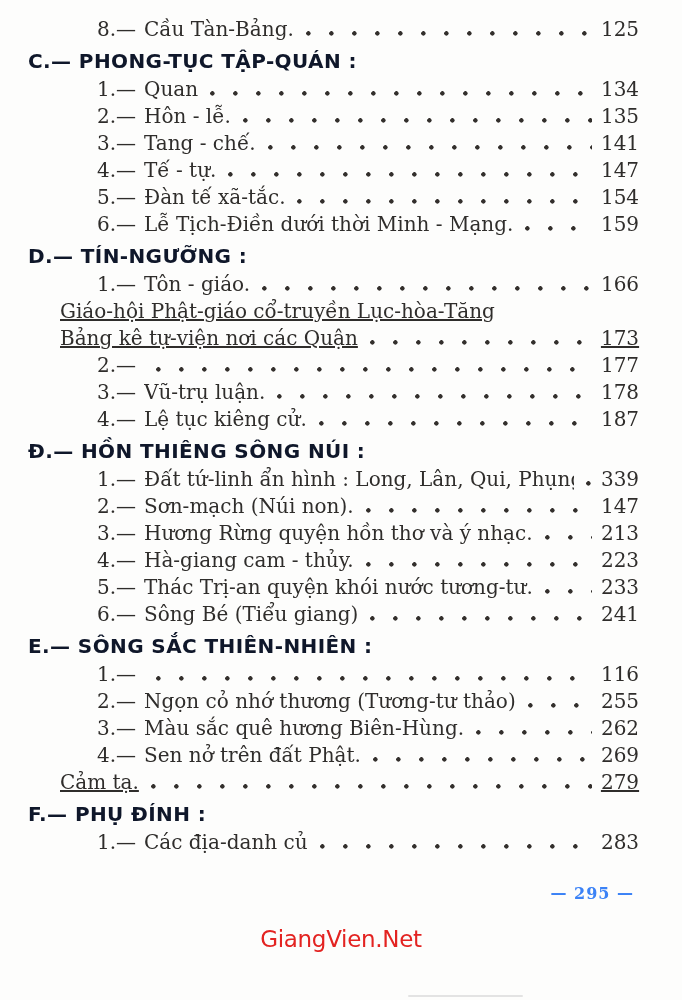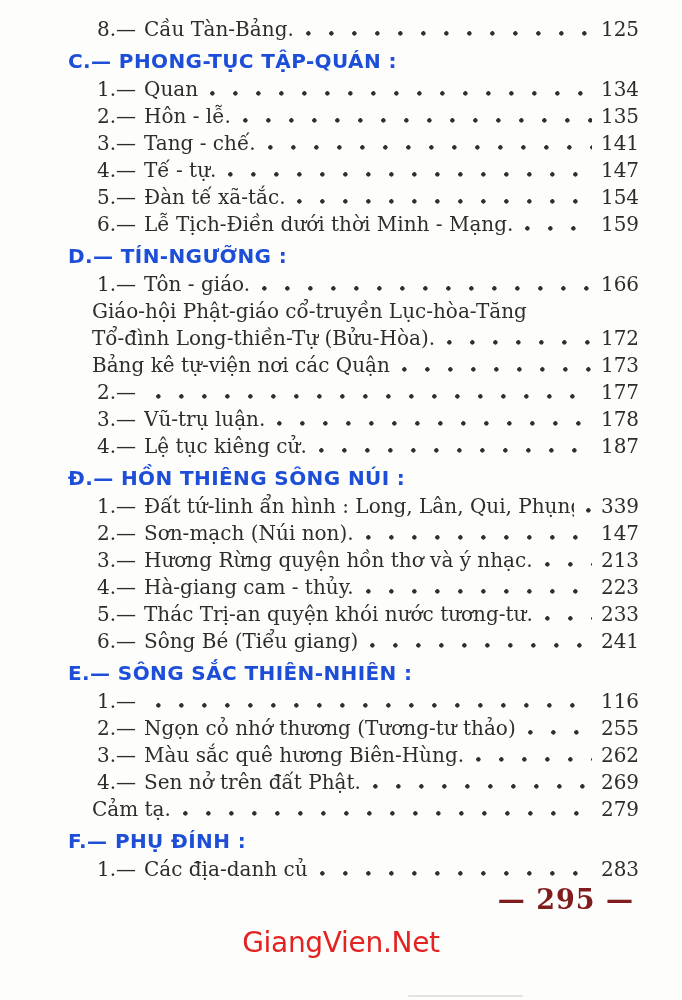--- a/index.html
+++ b/index.html
@@ -13,49 +13,49 @@
     background:#fdfdfc; color:#2f2d2b;
   }
   .toc { position:absolute; top:16px; left:0; right:0; }
 
   .row-item {
     display:flex; align-items:baseline;
     padding-left:97px; padding-right:40px;
     height:27px; line-height:27px;
     font-size:20px; white-space:nowrap;
   }
-  .row-sub { padding-left:92px; }
+  .row-sub { padding-left:60px;text-decoration:underline; }
   .num { flex:0 0 47px; }
   .title { flex:0 1 auto; overflow:hidden;text-align:right; }
   .leader {
     flex:1 1 auto; min-width:6px; height:5px;
     margin:0 6px 0 12px; align-self:auto;
     background-image:radial-gradient(circle at 2.4px 2.4px,#332f2c 1.9px,rgba(0,0,0,0) 2.5px);
     background-size:23px 5px; background-repeat:repeat-x; background-position:left bottom;
   }
   .page-num { flex:0 0 44px; text-align:center; font-size:20px; }
 
   .row-heading {
-    padding-left:68px; margin-top:4px;
+    padding-left:28px; margin-top:4px;
     height:29px; line-height:29px;
     font-family:"DejaVu Sans","Liberation Sans",sans-serif;
     font-weight:700; font-size:20px; letter-spacing:0.4px;
-    color:#1d4ed8; white-space:nowrap;
+    color:#0f172a; white-space:nowrap;
   }
 
   .footer-page-number {
     position:absolute; top:884px; right:48px;
-    font-size:27px; font-weight:700; letter-spacing:1px;
-    color:#7f1d1d;
+    font-size:16px; font-weight:700; letter-spacing:1px;
+    color:#3b82f6;
   }
   .watermark {
     position:absolute; top:926px; left:0; right:0;
     text-align:center;
     font-family:"DejaVu Sans","Liberation Sans",sans-serif;
-    font-size:28px; letter-spacing:-0.3px;
+    font-size:23px; letter-spacing:-0.3px;
     color:#e32321;
   }
   .scan-artifact {
     position:absolute; top:995px; left:408px;
     width:115px; height:2px; background:#e3e3e3;
     border-radius:1px;
   }
 </style>
 </head>
 <body>
@@ -107,25 +107,20 @@
       </div>
       <div class="row-heading"><span>D.— TÍN-NGƯỠNG :</span></div>
       <div class="row-item">
         <span class="num">1.—</span>
         <span class="title">Tôn - giáo.</span>
         <div class="leader"></div>
         <span class="page-num">166</span>
       </div>
       <div class="row-item row-sub">
         <span class="title">Giáo-hội Phật-giáo cổ-truyền Lục-hòa-Tăng</span>
-      </div>
-      <div class="row-item row-sub">
-        <span class="title">Tổ-đình Long-thiền-Tự (Bửu-Hòa).</span>
-        <div class="leader"></div>
-        <span class="page-num">172</span>
       </div>
       <div class="row-item row-sub">
         <span class="title">Bảng kê tự-viện nơi các Quận</span>
         <div class="leader"></div>
         <span class="page-num">173</span>
       </div>
       <div class="row-item">
         <span class="num">2.—</span>
         <div class="leader"></div>
         <span class="page-num">177</span>

